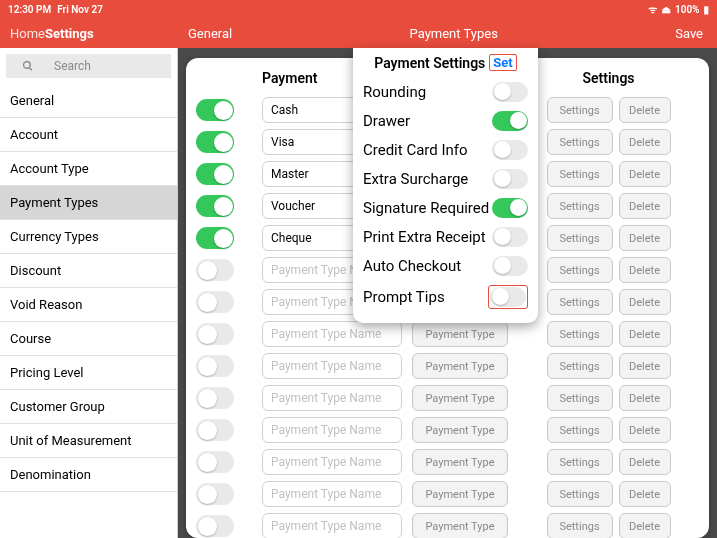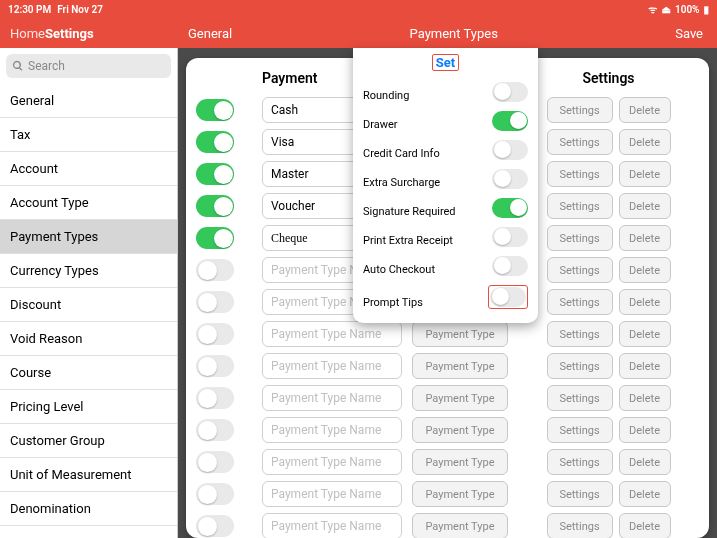--- a/index.html
+++ b/index.html
@@ -9,21 +9,21 @@
 .topbar{height:30px;background:#e84c3d;color:#fff;display:flex;align-items:center;padding:0 10px;font-size:13px}
 .topbar .left{width:170px;display:flex;}
 .topbar .home{color:#fff;opacity:.85}
 .topbar .settings{font-weight:700}
 .topbar .center{flex:1;display:flex}
 .topbar .general{padding-left:8px}
 .topbar .title-wrap{flex:1;text-align:center}
 .topbar .save{padding-right:4px}
 .main{display:flex;height:490px}
 .sidebar{width:178px;background:#fff;border-right:1px solid #ccc;display:flex;flex-direction:column}
-.search{margin:6px;background:#e9e9ea;border-radius:6px;height:24px;display:flex;align-items:center;padding:0 6px;color:#8a8a8e;font-size:12px;gap:4px}
+.search{margin:6px;background:#e9e9ea;border-radius:0;height:24px;display:flex;align-items:center;padding:0 16px;color:#8a8a8e;font-size:12px;gap:20px}
 .search svg{width:12px;height:12px;fill:#8a8a8e}
 .side-list{flex:1;overflow:hidden}
 .side-item{padding:9px 10px;border-bottom:1px solid #e0e0e0;font-size:13px;cursor:pointer}
 .side-item.active{background:#d6d6d6}
 .content{flex:1;position:relative;padding:10px 8px 0 8px}
 .panel{background:#fff;border-radius:12px;box-shadow:0 2px 6px rgba(0,0,0,.3);height:100%;overflow:hidden;padding:8px 10px}
 .panel-header{display:flex;font-weight:600;font-size:14px;padding:4px 0 8px}
 .col-toggle{width:66px}
 .col-name{width:150px}
 .col-type{width:106px}
@@ -36,21 +36,21 @@
 .name-input{width:140px;height:26px;border:1px solid #d0d0d0;border-radius:6px;padding:0 8px;font-size:12px;color:#000;background:#fff}
 .name-input.placeholder{color:#c0c0c0}
 .btn{height:26px;border:1px solid #c8c8c8;border-radius:6px;background:#f3f3f3;color:#8a8a8e;font-size:11px;display:flex;align-items:center;justify-content:center;cursor:pointer}
 .btn.type{width:96px}
 .btn.settings{width:66px}
 .btn.delete{width:52px}
 
 .modal{position:absolute;top:0;left:175px;width:185px;background:#fff;border-radius:0 0 10px 10px;box-shadow:0 4px 12px rgba(0,0,0,.35);padding:6px 10px 10px;z-index:10}
 .modal-header{display:flex;align-items:center;justify-content:center;gap:4px;font-size:14px;font-weight:600;padding-bottom:6px;position:relative}
 .set-link{color:#0a7aff;font-weight:700;font-size:13px;border:1.5px solid #e84c3d;padding:0 3px;border-radius:2px}
-.modal-row{display:flex;align-items:flex-end;justify-content:space-between;padding:4.5px 0;font-size:11px}
+.modal-row{display:flex;align-items:center;justify-content:space-between;padding:4.5px 0;font-size:15px}
 .modal-row .toggle{width:36px;height:20px}
 .modal-row .toggle .knob{width:17px;height:17px}
 .hl{border:1.5px solid #e84c3d;padding:1px;border-radius:3px}
 </style>
 </head>
 <body>
 
 <div class="statusbar">
   <div style="display:flex;gap:6px">
     <span>12:30 PM</span>
@@ -79,21 +79,20 @@
 <div class="main">
   <div class="sidebar">
     <div class="search">
       <svg viewBox="0 0 16 16">
           <path d="M6.5 1a5.5 5.5 0 014.23 9.02l3.13 3.13-1.21 1.21-3.13-3.13A5.5 5.5 0 116.5 1zm0 2a3.5 3.5 0 100 7 3.5 3.5 0 000-7z"></path>
         </svg>
       <span>Search</span>
     </div>
     <div class="side-list" id="side-list">
         <div class="side-item">General</div>
-        <div class="side-item">Tax</div>
         <div class="side-item">Account</div>
         <div class="side-item">Account Type</div>
         <div class="side-item active">Payment Types</div>
         <div class="side-item">Currency Types</div>
         <div class="side-item">Discount</div>
         <div class="side-item">Void Reason</div>
         <div class="side-item">Course</div>
         <div class="side-item">Pricing Level</div>
         <div class="side-item">Customer Group</div>
         <div class="side-item">Unit of Measurement</div>
@@ -180,21 +179,21 @@
               <div class="btn delete">Delete</div>
             </div>
           </div>
           <div class="row">
             <div class="col-toggle">
               <div class="toggle on">
                 <div class="knob"></div>
               </div>
             </div>
             <div class="col-name">
-              <div class="name-input" style="display: flex; align-items: center; font-family: Liberation Serif, serif;">Cheque</div>
+              <div class="name-input" style="display: flex; align-items: center;">Cheque</div>
             </div>
             <div class="col-type">
               <div class="btn type">Payment Type</div>
             </div>
             <div class="col-settings">
               <div class="btn settings">Settings</div>
               <div class="btn delete">Delete</div>
             </div>
           </div>
           <div class="row">
@@ -348,20 +347,21 @@
             <div class="col-settings">
               <div class="btn settings">Settings</div>
               <div class="btn delete">Delete</div>
             </div>
           </div>
         </div>
     </div>
 
     <div class="modal">
       <div class="modal-header">
+        <span>Payment Settings</span>
         <span class="set-link">Set</span>
       </div>
       <div id="modal-rows">
           <div class="modal-row">
             <span>Rounding</span>
             <div class="toggle">
               <div class="knob"></div>
             </div>
           </div>
           <div class="modal-row">

